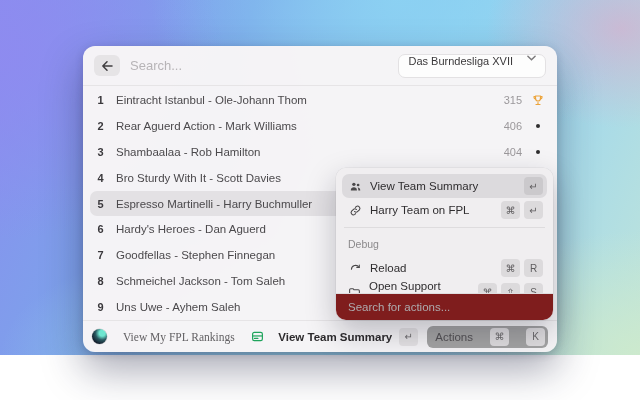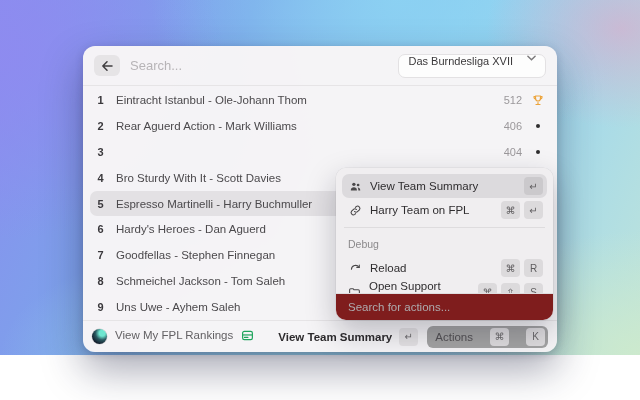--- a/index.html
+++ b/index.html
@@ -46,21 +46,21 @@
   .acc { width:13px; display:flex; align-items:center; justify-content:center; }
   .dot { width:4px; height:4px; border-radius:50%; background:#2f2d2f; }
 
   
   .footer { position:absolute; left:0; right:0; bottom:0; height:32px;
     border-top:1px solid #e6e4e6; display:flex; align-items:center;
     padding:0 9px; gap:8px; }
   .orb { width:15px; height:15px; border-radius:50%;
     background:radial-gradient(circle at 68% 28%, #6ee6d0 0 20%, #2b5a62 45%, #131c2b 75%);
     box-shadow:0 0 0 .5px rgba(0,0,0,.15); }
-  .footer-left { display:flex; gap:8px; }
+  .footer-left { display:flex; align-items:center; gap:16px;font-family:Liberation Serif, serif; }
   .footer-left .f-label { font-size:11.5px; color:#636164; }
   .footer-right { margin-left:auto; display:flex; align-items:center; gap:9px; }
   .primary { display:flex; align-items:center; gap:7px; cursor:pointer; }
   .primary .p-label { font-size:11.5px; font-weight:700; color:#2d2b2d; }
   kbd { font-family:"Liberation Sans", sans-serif; font-size:10px; color:#6b696b;
     background:#e4e2e4; border-radius:4px; min-width:19px; height:18px;
     display:inline-flex; align-items:center; justify-content:center; padding:0 4px; }
   .actions-group { display:flex; align-items:center; gap:17px; background:#a3a3a3;
     border-radius:6px; padding:2px 3px 2px 8px; cursor:pointer; }
   .actions-group .a-label { font-size:11.5px; color:#525053; }
@@ -107,40 +107,41 @@
             <path d="M1 1l4 4 4-4"></path>
           </svg>
       </div>
     </div>
 
     <div class="list">
 
       <div class="row">
         <span class="rank">1</span>
         <span class="title">Eintracht Istanbul - Ole-Johann Thom</span>
-        <span class="points">512</span>
+        <span class="points">315</span>
         <span class="acc">
           <svg width="12" height="12" viewBox="0 0 24 24" fill="none" stroke="#eca43c" stroke-width="2.4" stroke-linecap="round" stroke-linejoin="round">
               <path d="M8 21h8M12 17v4M7 4h10v5a5 5 0 0 1-10 0z"></path>
               <path d="M7 5H4v1.5A3.5 3.5 0 0 0 7.5 10M17 5h3v1.5A3.5 3.5 0 0 1 16.5 10"></path>
             </svg>
         </span>
       </div>
 
       <div class="row">
         <span class="rank">2</span>
         <span class="title">Rear Aguerd Action - Mark Williams</span>
         <span class="points">406</span>
         <span class="acc">
             <span class="dot"></span>
           </span>
       </div>
 
       <div class="row">
         <span class="rank">3</span>
+        <span class="title">Shambaalaa - Rob Hamilton</span>
         <span class="points">404</span>
         <span class="acc">
             <span class="dot"></span>
           </span>
       </div>
 
       <div class="row">
         <span class="rank">4</span>
         <span class="title">Bro Sturdy With It - Scott Davies</span>
       </div>

